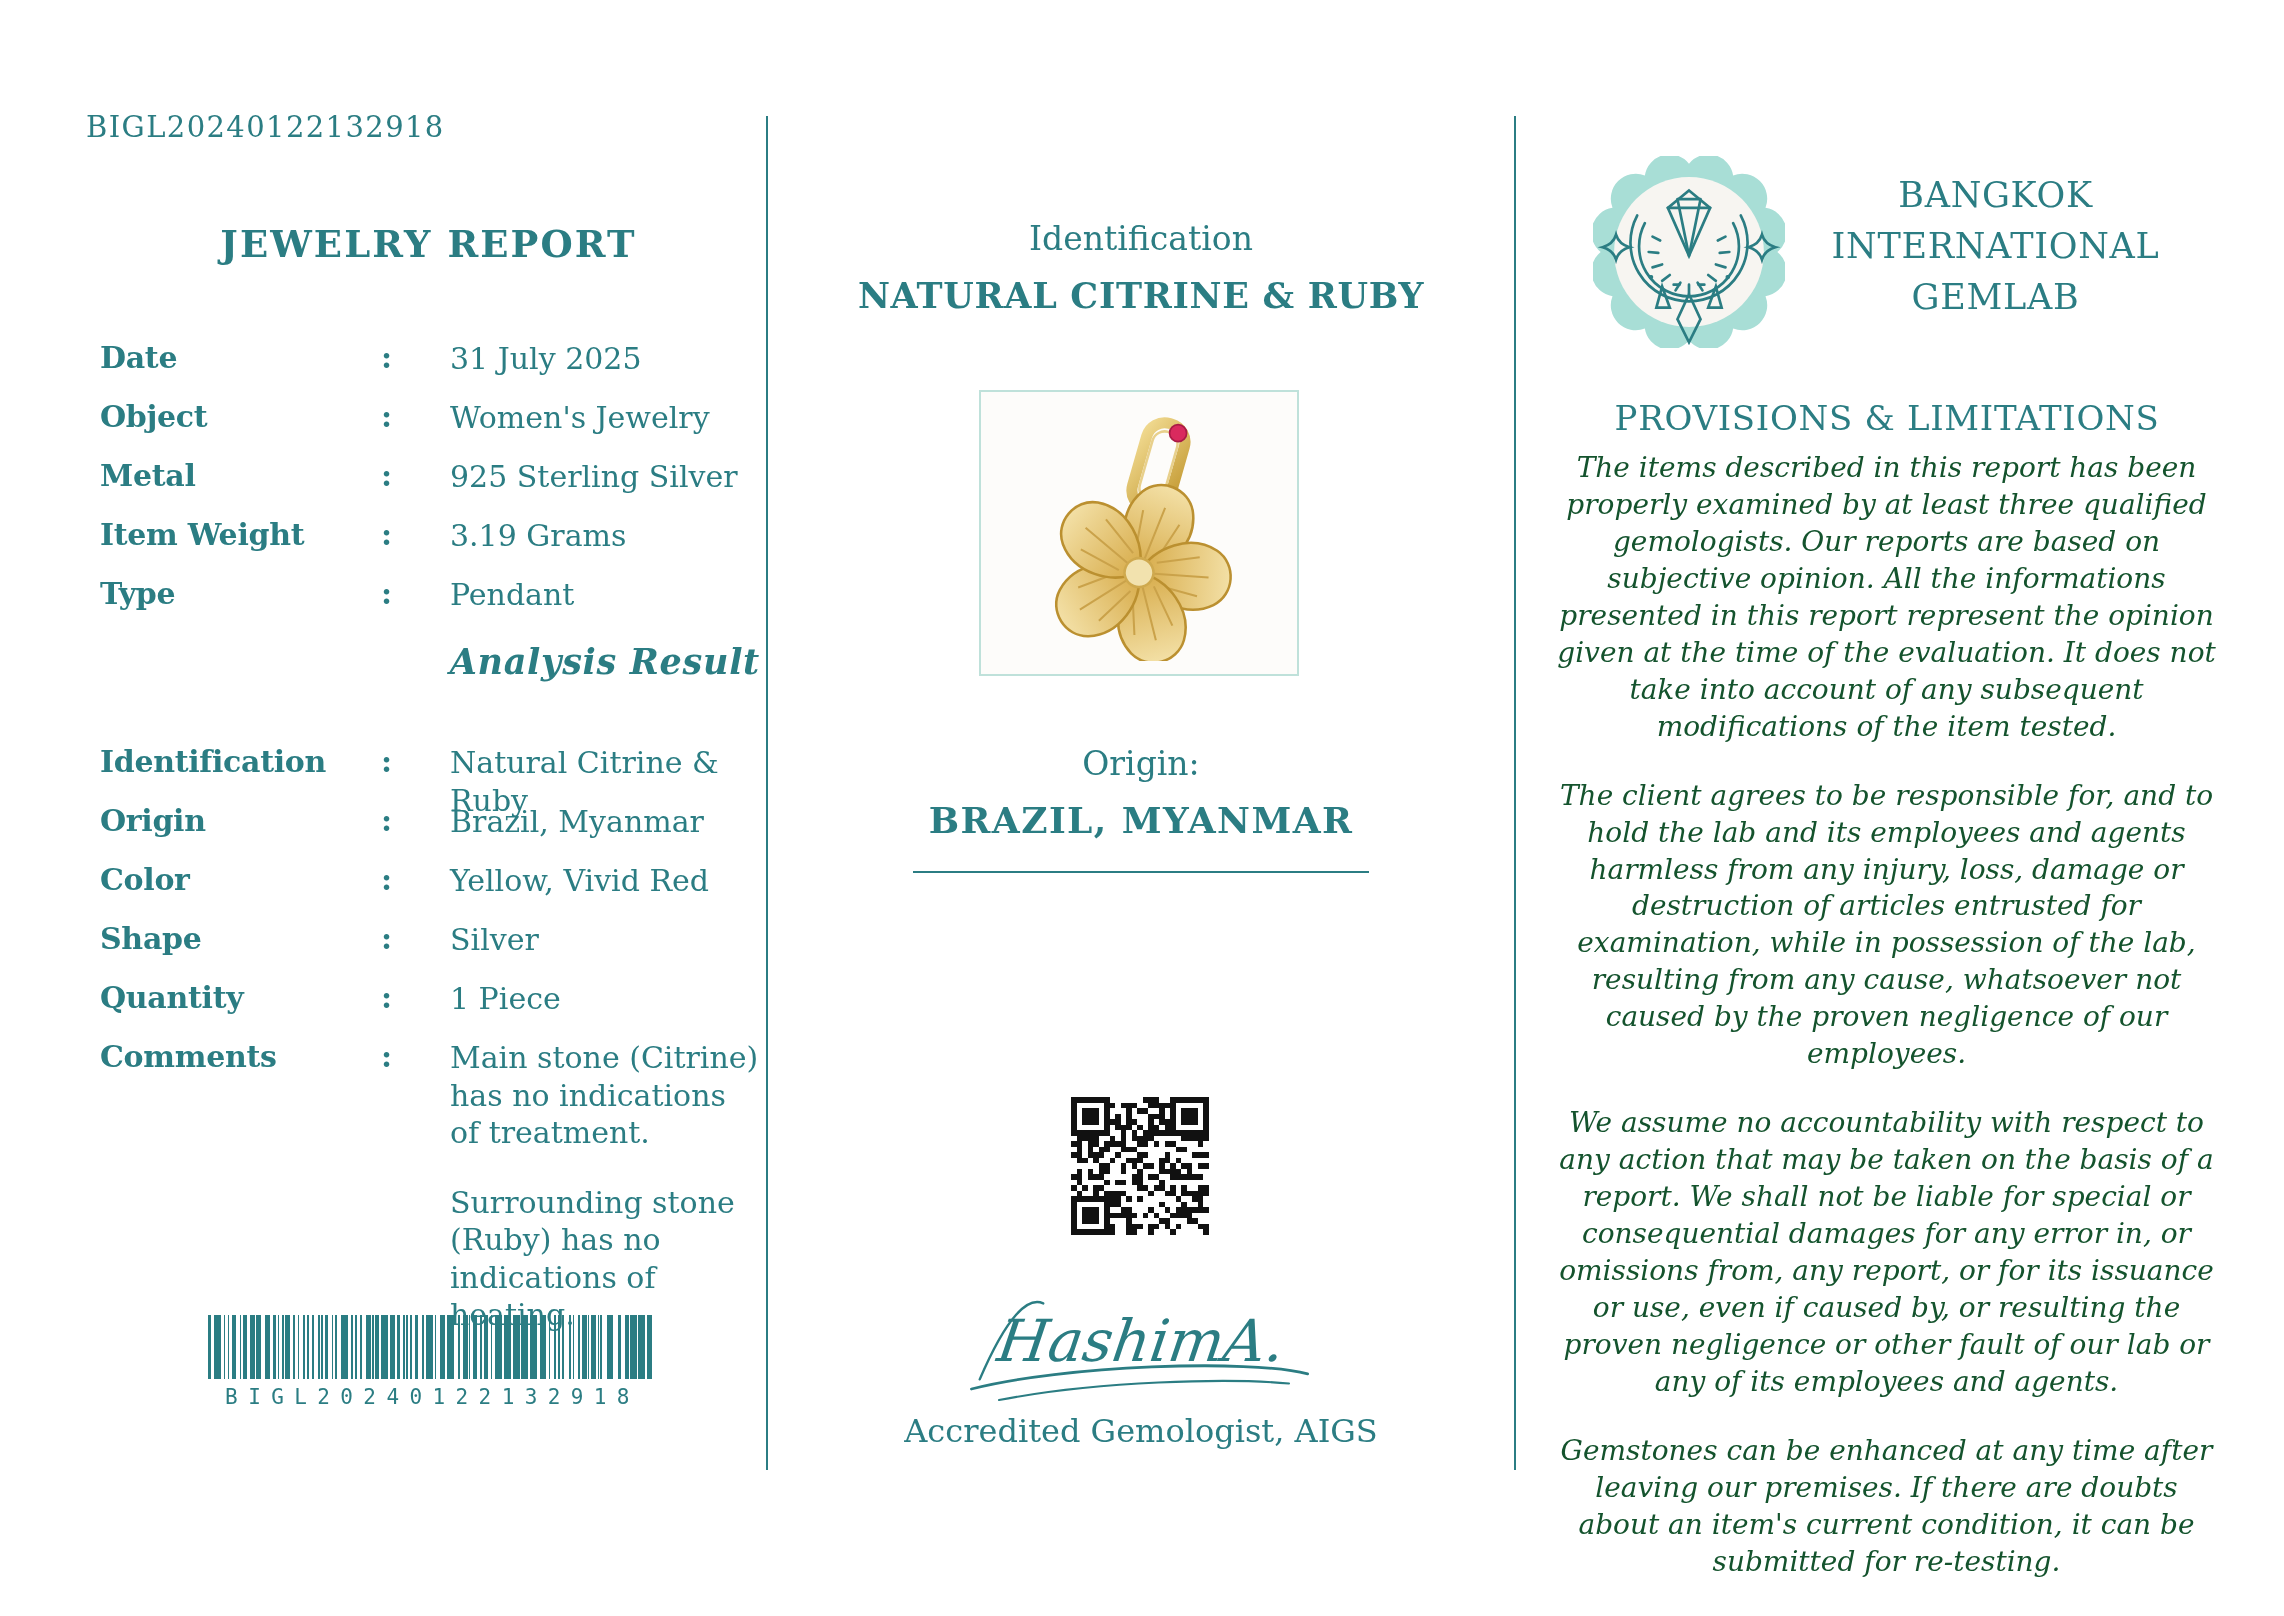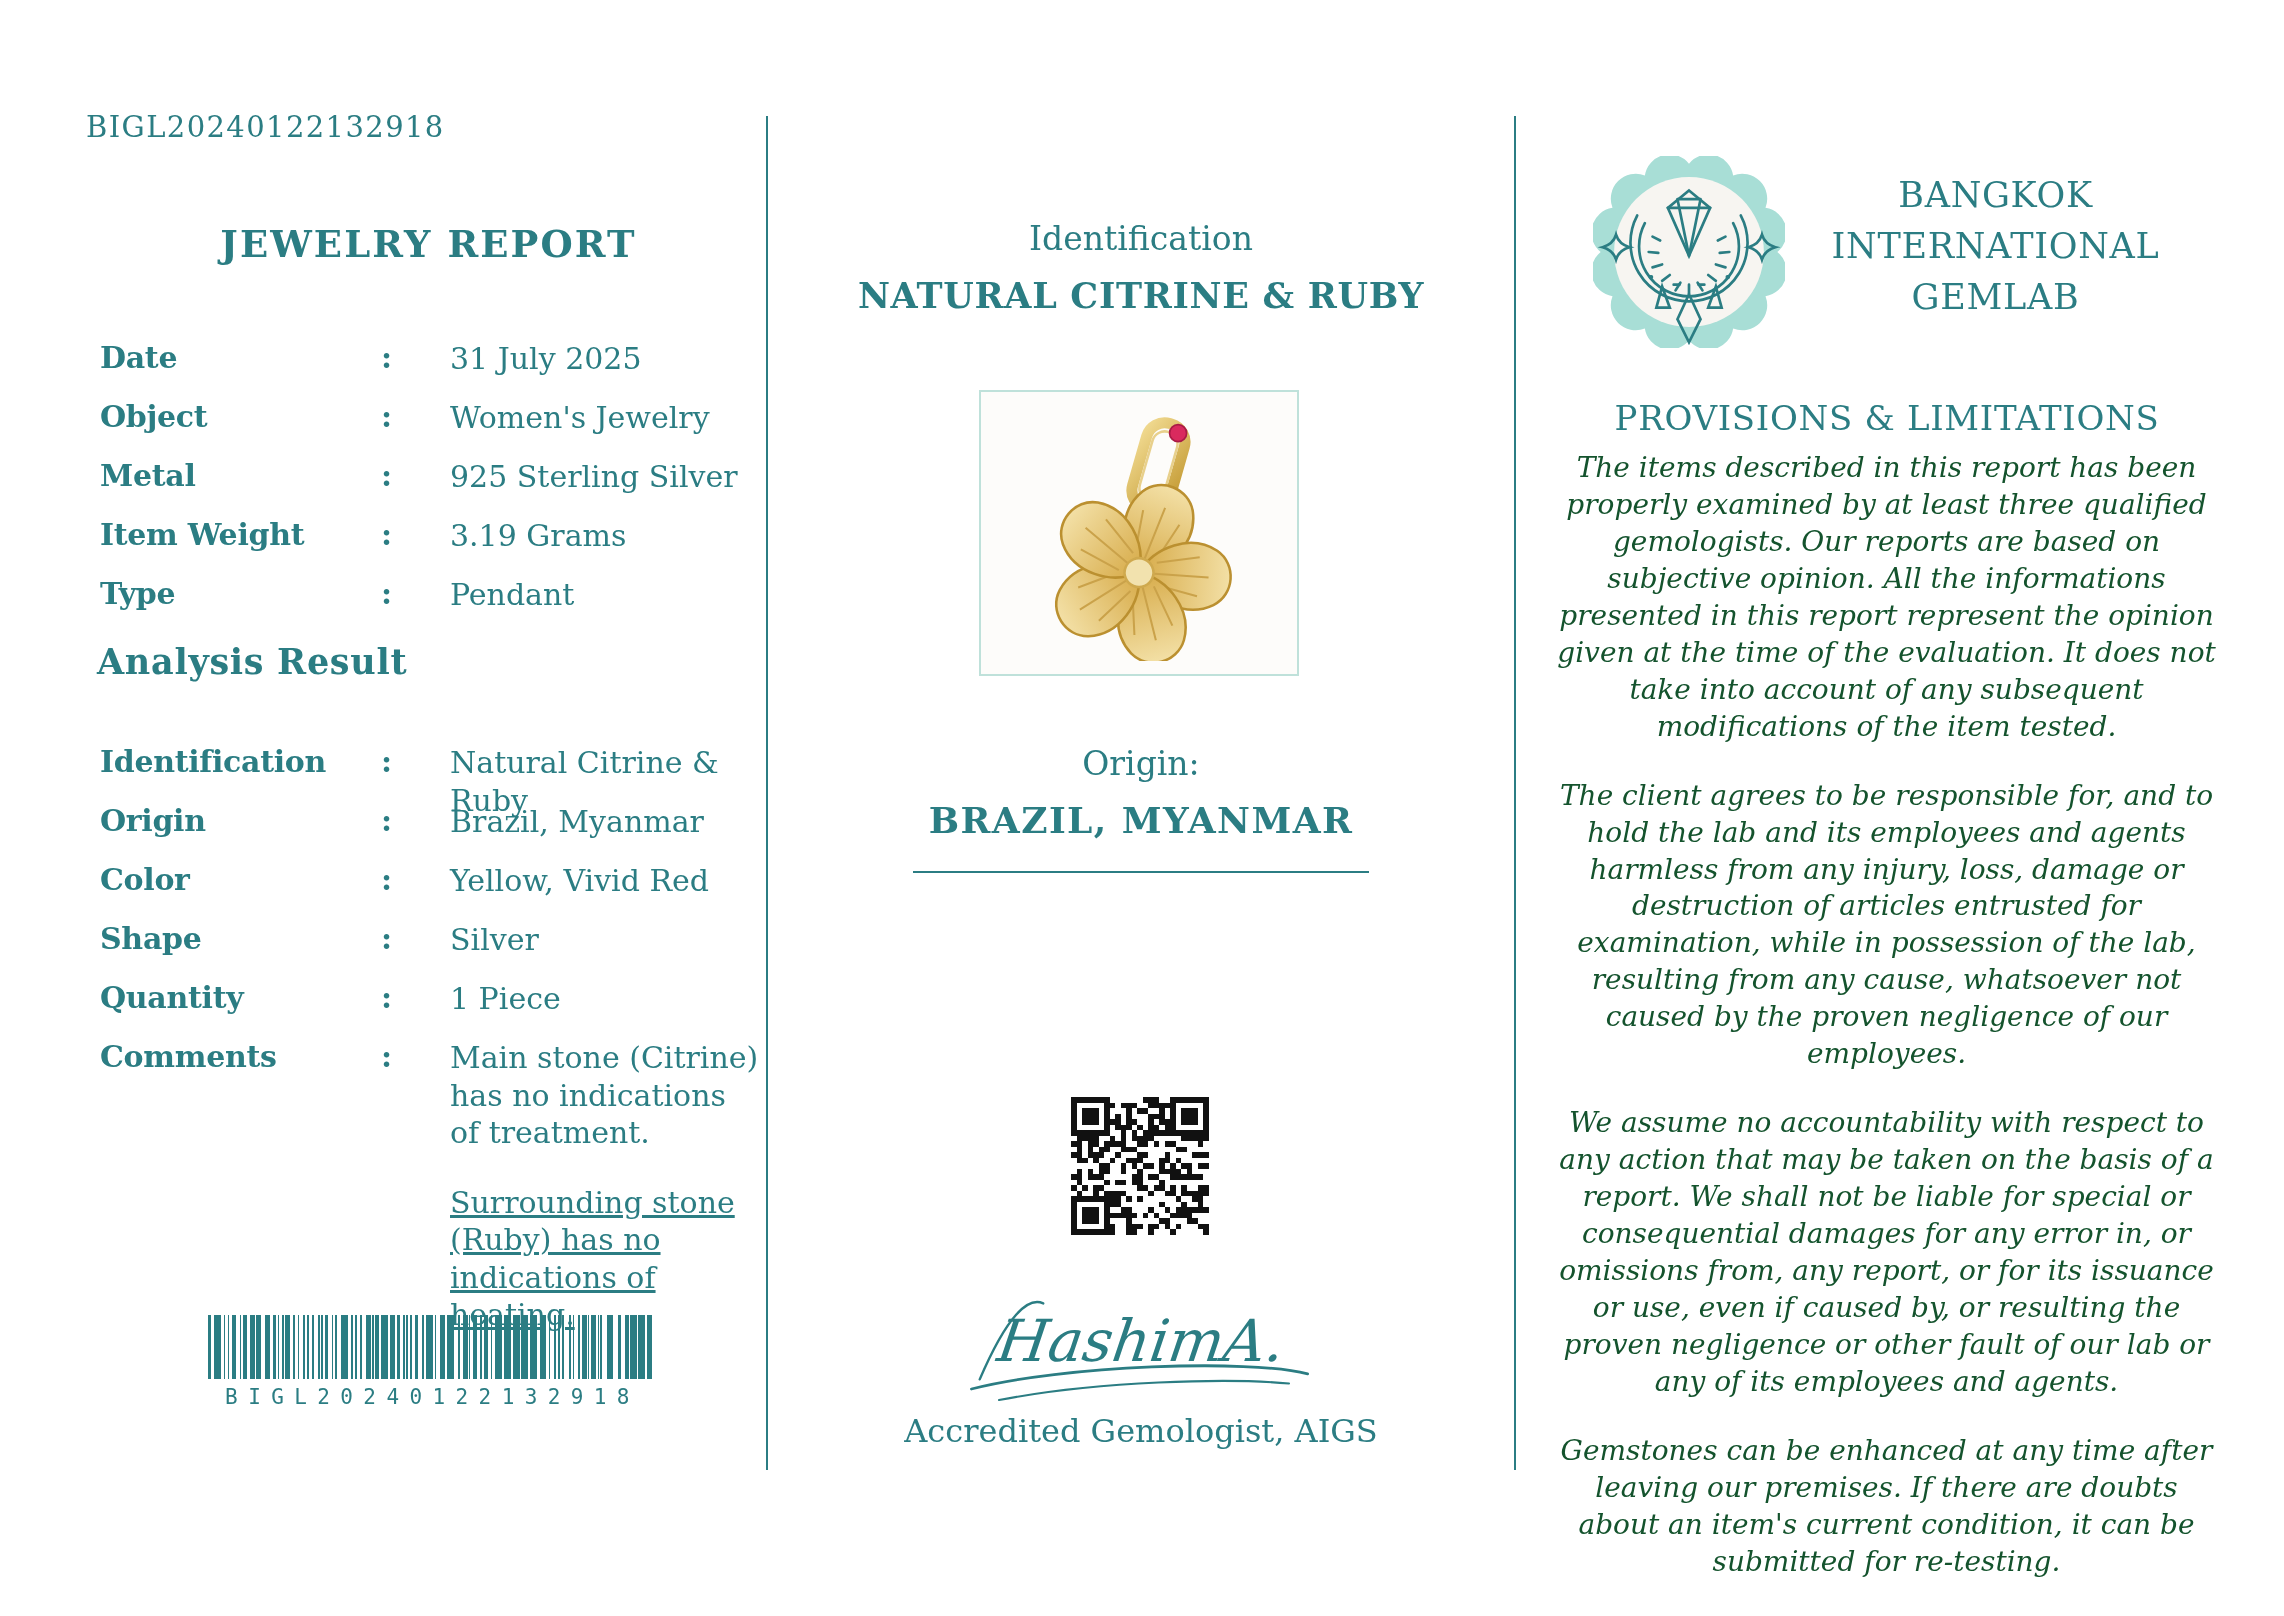--- a/index.html
+++ b/index.html
@@ -12,22 +12,22 @@
   .cert-number{left:86px;top:110px;font-size:29px;letter-spacing:1.4px;}
   .jr-title{left:97px;top:222px;width:663px;text-align:center;font-size:37px;font-weight:bold;letter-spacing:2.1px;}
   .fgroup{left:100px;width:663px;}
   .g1{top:340px;}
   .g2{top:744px;}
   .frow{display:flex;align-items:flex-start;height:59px;gap:43px;}
   .frow.tall{height:auto;}
   .flabel{flex:0 0 238px;font-weight:bold;font-size:30px;letter-spacing:-0.3px;}
   .fcolon{flex:0 0 26px;font-weight:bold;font-size:30px;}
   .fvalue{flex:1;font-size:30px;line-height:1.25;}
-  .analysis-title{left:97px;top:641px;width:663px;text-align:left;font-size:35px;font-weight:bold;letter-spacing:0.7px;}
-  .comment-p2{margin-top:32px;text-decoration:underline;}
+  .analysis-title{left:97px;top:641px;width:663px;text-align:right;font-size:35px;font-weight:bold;letter-spacing:0.7px;font-style:italic;}
+  .comment-p2{margin-top:32px;}
   .barcode-wrap{left:208px;top:1315px;width:449px;text-align:center;}
   .barcode-caption{margin-top:2.8px;font-family:"DejaVu Sans Mono","Liberation Mono",monospace;
     font-size:21px;letter-spacing:10.4px;color:#2b7d83;white-space:nowrap;}
   
   .vdiv{width:2.1px;background:#2b7d83;top:116px;height:1354px;}
   .vdiv1{left:766px;} .vdiv2{left:1514px;}
   
   .mid-center{left:770px;width:742px;text-align:center;}
   .mid-ident-label{top:219px;font-size:33px;}
   .mid-ident-value{top:275px;font-size:35px;font-weight:bold;letter-spacing:0.7px;}

